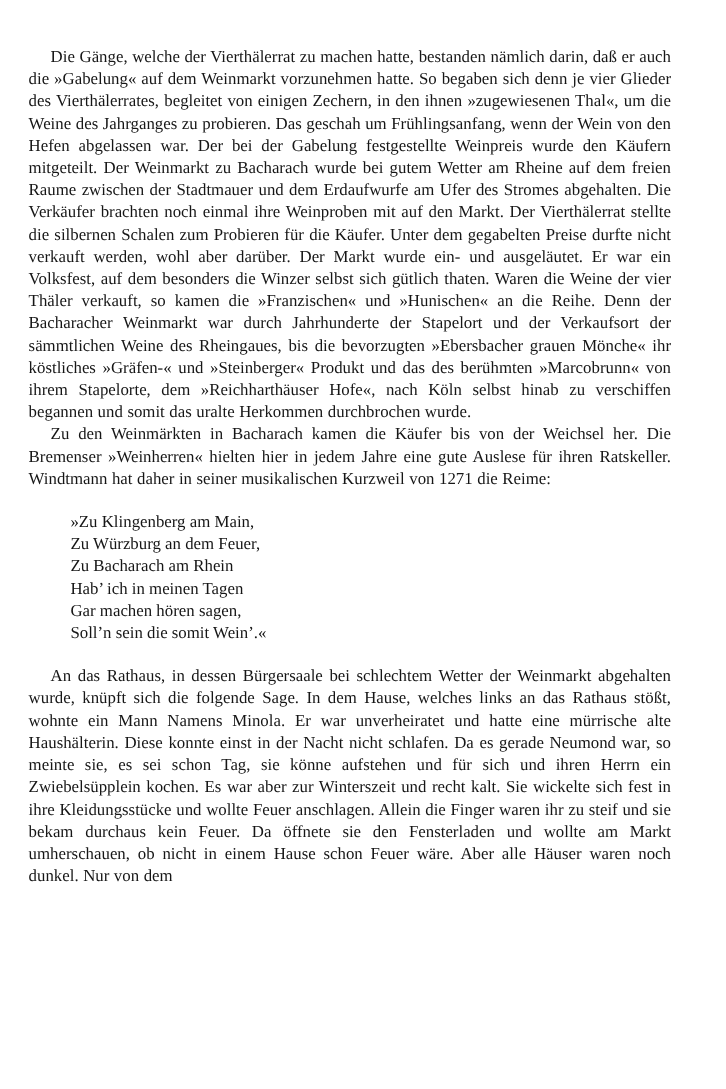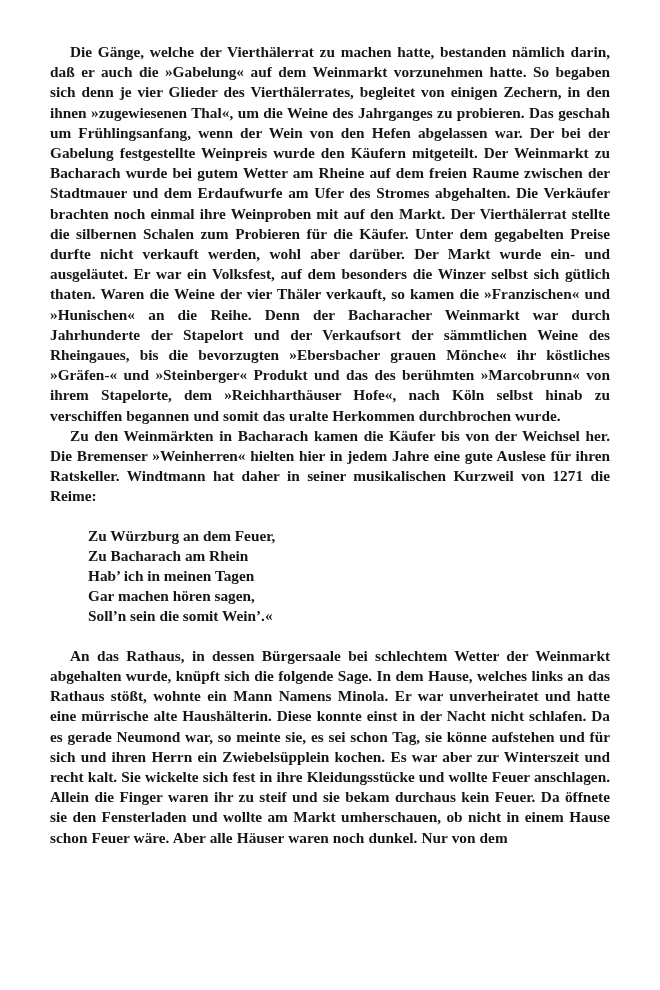--- a/index.html
+++ b/index.html
@@ -11,23 +11,22 @@
     width: 660px;
     height: 990px;
     position: relative;
     overflow: hidden;
     font-family: "Liberation Serif", serif;
     color: #161616;
   }
   .page {
     position: absolute;
     inset: 0;
-    padding: 42px 50px 0 50px;
+    padding: 42px 50px 0 26px;
     box-sizing: border-box;
-    font-weight: bold;
   }
   .body-text p {
     margin: 0;
     font-size: 15.3px;
     line-height: 20.2px;
     text-align: justify;
     text-indent: 20px;
     hyphens: auto;
     -webkit-hyphens: auto;
     word-spacing: 0.02em;
@@ -55,20 +54,21 @@
 <body>
 
 <div class="page">
   <div class="body-text">
 
     <p>Die Gänge, welche der Vierthälerrat zu machen hatte, bestanden nämlich darin, daß er auch die »Gabelung« auf dem Weinmarkt vorzunehmen hatte. So begaben sich denn je vier Glieder des Vierthälerrates, begleitet von einigen Zechern, in den ihnen »zugewiesenen Thal«, um die Weine des Jahrganges zu probieren. Das geschah um Frühlingsanfang, wenn der Wein von den Hefen abgelassen war. Der bei der Gabelung festgestellte Weinpreis wurde den Käufern mitgeteilt. Der Weinmarkt zu Bacharach wurde bei gutem Wetter am Rheine auf dem freien Raume zwischen der Stadtmauer und dem Erdaufwurfe am Ufer des Stromes abgehalten. Die Verkäufer brachten noch einmal ihre Weinproben mit auf den Markt. Der Vierthälerrat stellte die silbernen Schalen zum Probieren für die Käufer. Unter dem gegabelten Preise durfte nicht verkauft werden, wohl aber darüber. Der Markt wurde ein- und ausgeläutet. Er war ein Volksfest, auf dem besonders die Winzer selbst sich gütlich thaten. Waren die Weine der vier Thäler verkauft, so kamen die »Franzischen« und »Hunischen« an die Reihe. Denn der Bacharacher Weinmarkt war durch Jahrhunderte der Stapelort und der Verkaufsort der sämmtlichen Weine des Rheingaues, bis die bevorzugten »Ebersbacher grauen Mönche« ihr köstliches »Gräfen-« und »Steinberger« Produkt und das des berühmten »Marcobrunn« von ihrem Stapelorte, dem »Reichharthäuser Hofe«, nach Köln selbst hinab zu verschiffen begannen und somit das uralte Herkommen durchbrochen wurde.</p>
 
     <p>Zu den Weinmärkten in Bacharach kamen die Käufer bis von der Weichsel her. Die Bremenser »Weinherren« hielten hier in jedem Jahre eine gute Auslese für ihren Ratskeller. Windtmann hat daher in seiner musikalischen Kurzweil von 1271 die Reime:</p>
 
     <div class="poem">
+      <div class="poem-line">»Zu Klingenberg am Main,</div>
       <div class="poem-line">Zu Würzburg an dem Feuer,</div>
       <div class="poem-line">Zu Bacharach am Rhein</div>
       <div class="poem-line">Hab’ ich in meinen Tagen</div>
       <div class="poem-line">Gar machen hören sagen,</div>
       <div class="poem-line">Soll’n sein die somit Wein’.«</div>
     </div>
 
     <p>An das Rathaus, in dessen Bürgersaale bei schlechtem Wetter der Weinmarkt abgehalten wurde, knüpft sich die folgende Sage. In dem Hause, welches links an das Rathaus stößt, wohnte ein Mann Namens Minola. Er war unverheiratet und hatte eine mürrische alte Haushälterin. Diese konnte einst in der Nacht nicht schlafen. Da es gerade Neumond war, so meinte sie, es sei schon Tag, sie könne aufstehen und für sich und ihren Herrn ein Zwiebelsüpplein kochen. Es war aber zur Winterszeit und recht kalt. Sie wickelte sich fest in ihre Kleidungsstücke und wollte Feuer anschlagen. Allein die Finger waren ihr zu steif und sie bekam durchaus kein Feuer. Da öffnete sie den Fensterladen und wollte am Markt umherschauen, ob nicht in einem Hause schon Feuer wäre. Aber alle Häuser waren noch dunkel. Nur von dem</p>
 
   </div>

